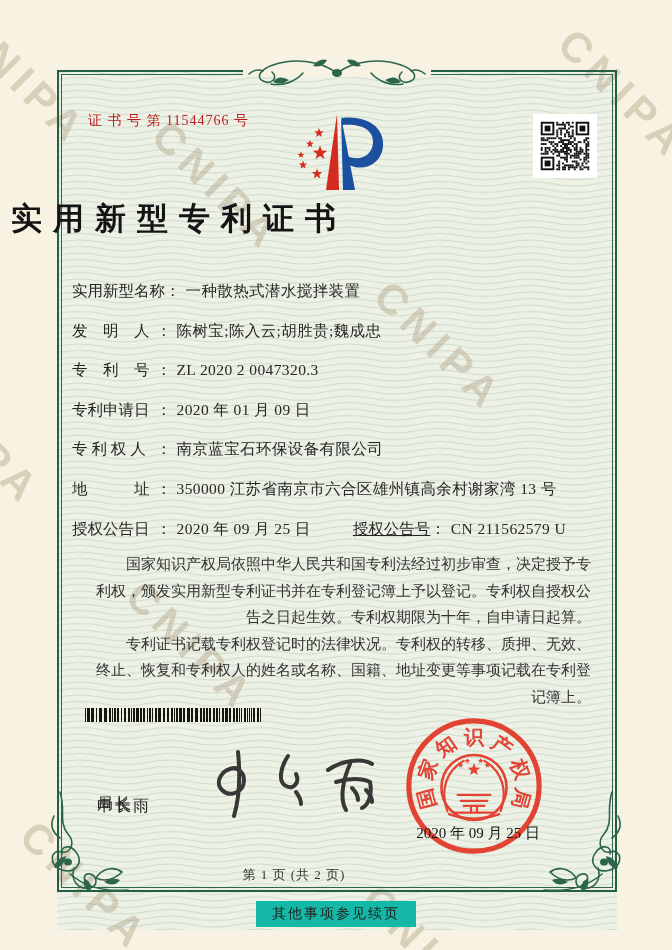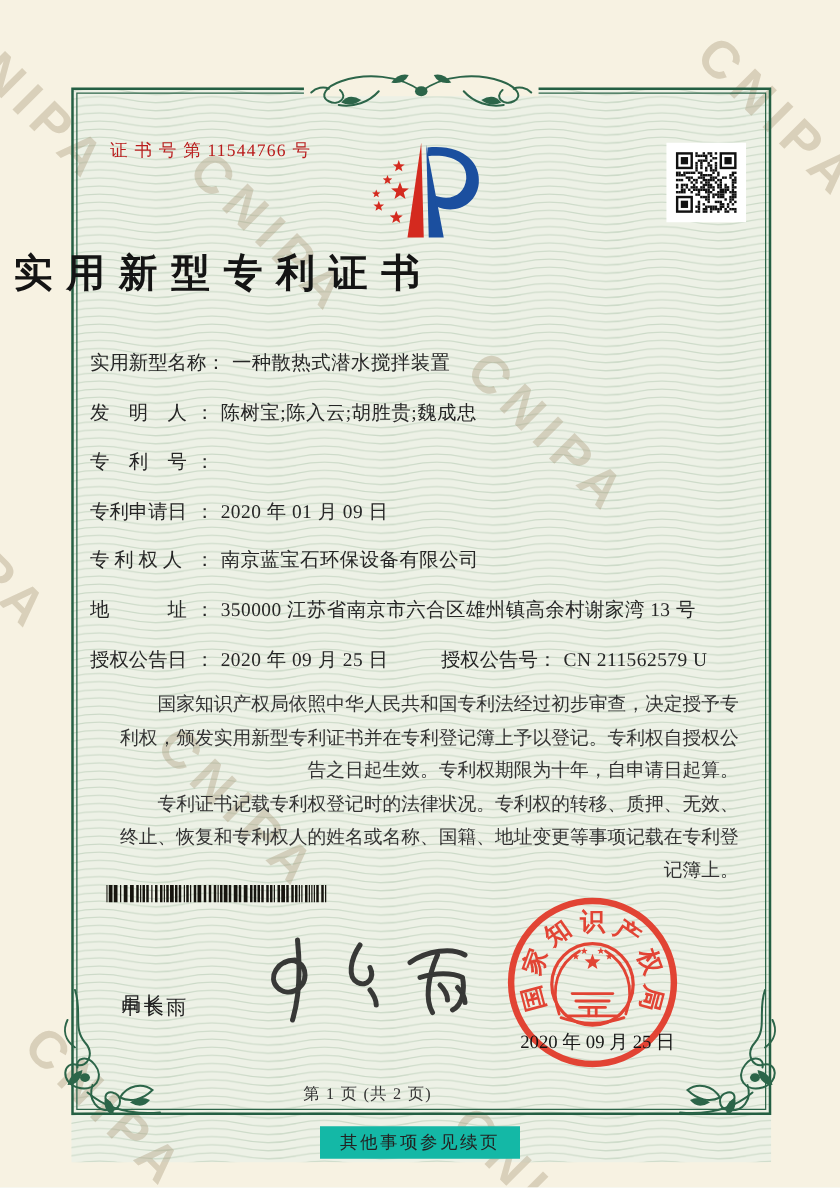--- a/index.html
+++ b/index.html
@@ -18,21 +18,21 @@
   .cert-no{position:absolute;left:88px;top:112px;font-size:14px;letter-spacing:1px;color:#b91c1c;z-index:2;white-space:pre;}
   .logo{position:absolute;left:286px;top:110px;z-index:2;}
   .qr{position:absolute;left:533px;top:114px;z-index:2;}
   .title{position:absolute;left:0;top:198px;width:672px;margin:0;
          font-size:31px;font-weight:bold;letter-spacing:11px;text-indent:11px;color:#141414;z-index:2;}
   .fields{position:absolute;left:72px;top:281px;width:505px;z-index:2;}
   .frow{height:39.6px;font-size:15.5px;color:#262626;line-height:20px;display:flex;align-items:flex-start;}
   .flabel{display:inline-block;min-width:84px;white-space:pre;}
   .fcolon{padding-right:5px;}
   .fvalue{white-space:pre;letter-spacing:0.4px;}
-  .ggap{margin-left:42px;}
+  .ggap{margin-left:42px;text-decoration:underline;}
   .paras{position:absolute;left:88px;top:551px;width:503px;font-size:15px;line-height:26.5px;color:#333;z-index:2;}
   .paras p{margin:0;text-indent:2em;text-align:right;}
   .barcode{position:absolute;left:85px;top:708px;z-index:2;}
   .sig-title{position:absolute;left:97px;top:766px;font-size:16px;color:#222;z-index:2;letter-spacing:2px;margin-top:28px;}
   .sig-name{position:absolute;left:97px;top:796px;font-size:16px;color:#222;z-index:2;letter-spacing:2px;}
   .signature{position:absolute;left:200px;top:748px;z-index:2;}
   .seal{position:absolute;left:400px;top:712px;z-index:3;opacity:0.95;}
   .seal-date{position:absolute;left:398px;top:824px;width:160px;text-align:center;
              font-size:15px;color:#151515;z-index:4;white-space:pre;}
   .page-info{position:absolute;left:0;top:866px;width:588px;text-align:center;
@@ -393,20 +393,21 @@
         <span class="fvalue">一种散热式潜水搅拌装置</span>
       </div>
       <div class="frow">
         <span class="flabel">发　明　人</span>
         <span class="fcolon">：</span>
         <span class="fvalue">陈树宝;陈入云;胡胜贵;魏成忠</span>
       </div>
       <div class="frow">
         <span class="flabel">专　利　号</span>
         <span class="fcolon">：</span>
+        <span class="fvalue">ZL 2020 2 0047320.3</span>
       </div>
       <div class="frow">
         <span class="flabel">专利申请日</span>
         <span class="fcolon">：</span>
         <span class="fvalue">2020 年 01 月 09 日</span>
       </div>
       <div class="frow">
         <span class="flabel">专 利 权 人</span>
         <span class="fcolon">：</span>
         <span class="fvalue">南京蓝宝石环保设备有限公司</span>

